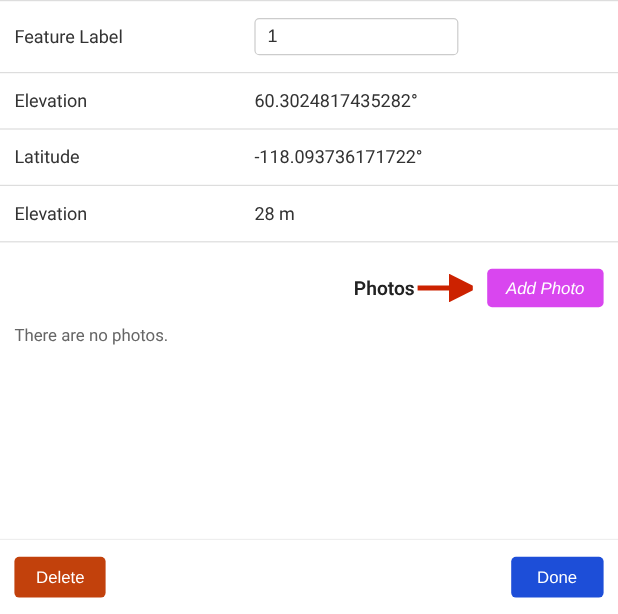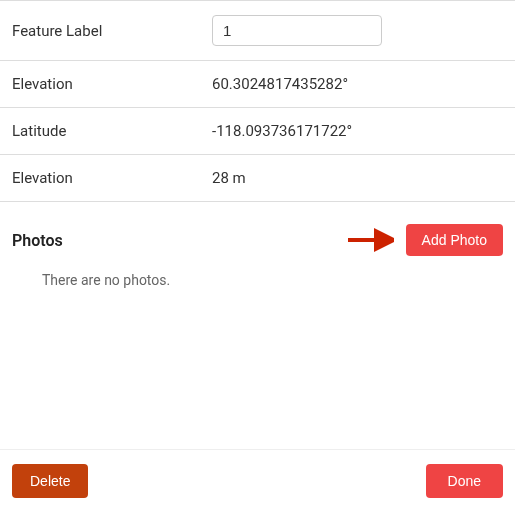--- a/index.html
+++ b/index.html
@@ -65,21 +65,21 @@
 
     
     .photos-section {
       padding: 12px 12px 8px 12px;
       margin-top: 10px;
     }
 
     .photos-header {
       display: flex;
       align-items: center;
-      justify-content: space-between;
+      justify-content: flex-end;
       margin-bottom: 12px;
     }
 
     .photos-title {
       font-size: 16px;
       font-weight: 600;
       color: #222;
     }
 
     .photos-header-right {
@@ -92,35 +92,35 @@
       display: flex;
       align-items: center;
     }
 
     .arrow-icon svg {
       width: 48px;
       height: 28px;
     }
 
     .add-photo-btn {
-      background-color: #ef4444;
+      background-color: #d946ef;
       color: #fff;
       border: none;
       border-radius: 4px;
       padding: 8px 16px;
       font-size: 14px;
       cursor: pointer;
       font-weight: 400;
+      font-style: italic;
     }
 
     .no-photos-text {
       color: #666;
       font-size: 14px;
       padding: 4px 0;
-      margin-left: 30px;
     }
 
     
     .footer {
       position: absolute;
       bottom: 0;
       left: 0;
       right: 0;
       display: flex;
       justify-content: space-between;
@@ -135,21 +135,21 @@
       color: #fff;
       border: none;
       border-radius: 4px;
       padding: 9px 18px;
       font-size: 14px;
       cursor: pointer;
       font-weight: 400;
     }
 
     .done-btn {
-      background-color: #ef4444;
+      background-color: #1d4ed8;
       color: #fff;
       border: none;
       border-radius: 4px;
       padding: 9px 22px;
       font-size: 14px;
       cursor: pointer;
       font-weight: 400;
     }
   </style>
 </head>

